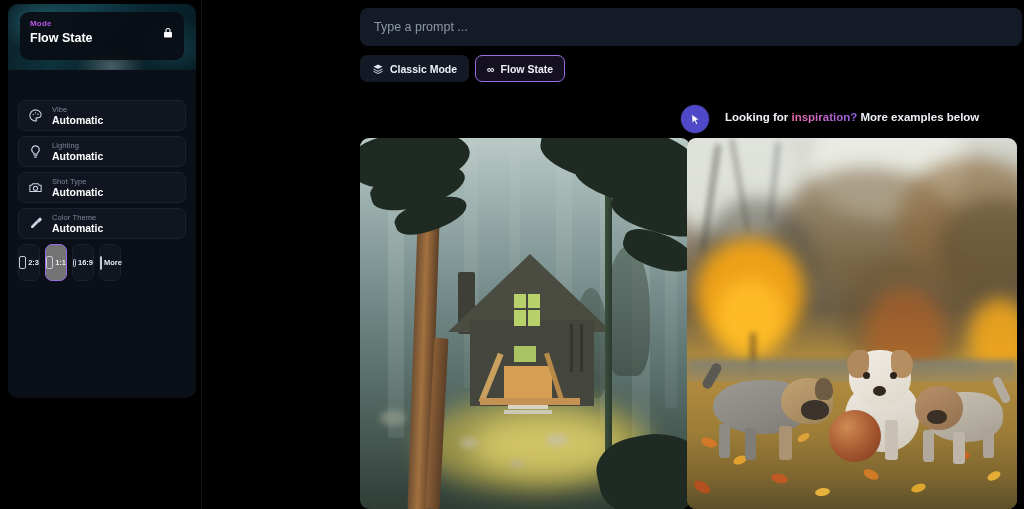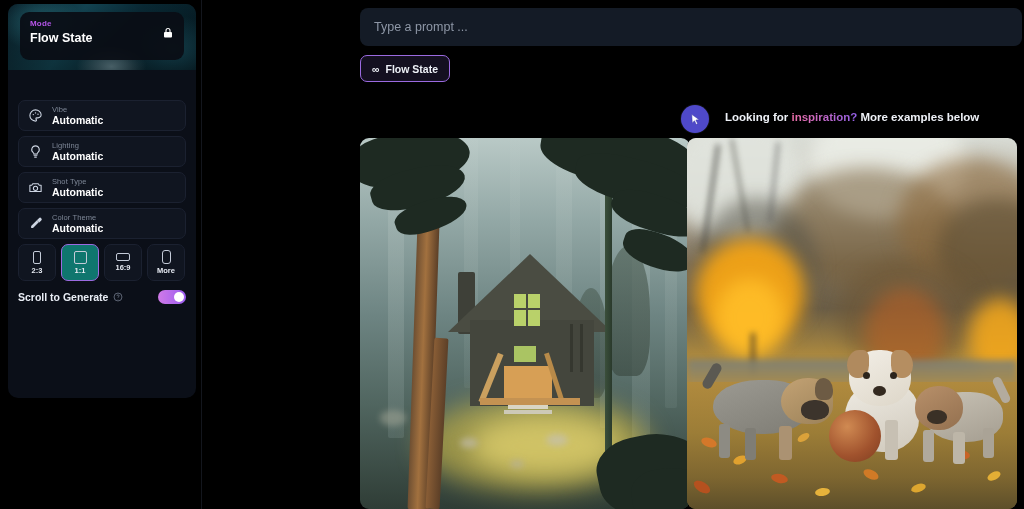--- a/index.html
+++ b/index.html
@@ -75,25 +75,25 @@
   .style-txt{ display:flex; flex-direction:column; justify-content:center; }
   .style-name{ font-size:7.5px; color:#7e8797; line-height:9px; letter-spacing:.1px; }
   .style-val{ font-size:10.5px; font-weight:700; color:#fff; line-height:12px; }
 
   .dims-head{ display:flex; align-items:center; gap:5px; margin-top:11px; height:15px; }
   .dims-head .sec-title{ font-size:10.5px; }
   .qmark{ width:10px; height:10px; color:#6e7687; }
 
   .dims-row{ display:flex; gap:5px; margin-top:5px; }
   .dim-btn{
-    width:38px; height:37px; border-radius:7px;
+    width:22px; height:37px; border-radius:7px;
     background:#101520; border:1px solid #1b2130;
-    display:flex; flex-direction:column; align-items:center; justify-content:center; gap:2px;
-  }
-  .dim-btn.sel{ border-color:#9b6ae0; background:#0f766e; }
+    display:flex; align-items:center; gap:2px;
+  }
+  .dim-btn.sel{ border-color:#9b6ae0; background:#737373; }
   .dim-glyph{ border:1.4px solid #c4cbd8; border-radius:2px; }
   .g23{ width:8px; height:13px; }
   .g11{ width:13px; height:13px; }
   .g169{ width:14px; height:8px; }
   .gmore{ width:9px; height:14px; border-radius:3px; }
   .dim-lbl{ font-size:7.5px; font-weight:700; color:#e7ebf3; }
 
   .tog-row{ display:flex; align-items:center; height:26px; margin-top:3px; }
   .tog-label{ font-size:10.5px; font-weight:700; color:#e9edf5; }
   .tog-right{ margin-left:auto; display:flex; align-items:center; gap:4px; }
@@ -270,46 +270,41 @@
           <div class="dim-lbl">16:9</div>
         </div>
         <div class="dim-btn">
           <div class="dim-glyph gmore"></div>
           <div class="dim-lbl">More</div>
         </div>
       </div>
 
 
 
-      <div class="tog-row">
-        <div class="tog-label">Scroll to Generate</div>
-        <svg class="qmark" style="margin-left:5px" viewBox="0 0 24 24" fill="none" stroke="currentColor" stroke-width="2">
-          <circle cx="12" cy="12" r="9.5"></circle>
-            <path d="M9.6 9.3a2.5 2.5 0 1 1 3.3 2.4c-.6.3-.9.8-.9 1.5v.4"></path>
-            <circle cx="12" cy="17.2" r="1" fill="currentColor" stroke="none"></circle>
-        </svg>
-        <div class="tog-right">
-          <div class="toggle on">
-              <div class="knob"></div>
-            </div>
-        </div>
-      </div>
 
     </div>
   </div>
 
   <div id="sidebar-divider"></div>
 
   <div id="main">
 
     <div class="prompt-box">
       <div class="prompt-ph">Type a prompt ...</div>
     </div>
 
     <div class="mode-tabs">
+      <div class="mtab">
+        <svg viewBox="0 0 24 24" fill="none" stroke="currentColor" stroke-width="1.8">
+          <path d="M12 3 3 7.5 12 12l9-4.5L12 3z" fill="currentColor" stroke="none"></path>
+          <path d="M3 12.2 12 16.7l9-4.5"></path>
+            <path d="M3 16.6 12 21l9-4.4"></path>
+        </svg>
+        <span>Classic Mode</span>
+      </div>
       <div class="mtab sel">
         <span class="inf">∞</span>
         <span>Flow State</span>
       </div>
     </div>
 
     <div class="insp">
       <span>Looking for </span><span class="grad">inspiration?</span><span> More examples below</span>
     </div>
 

